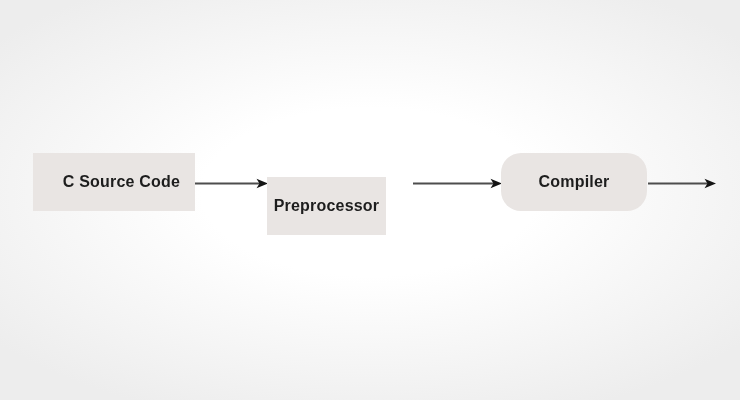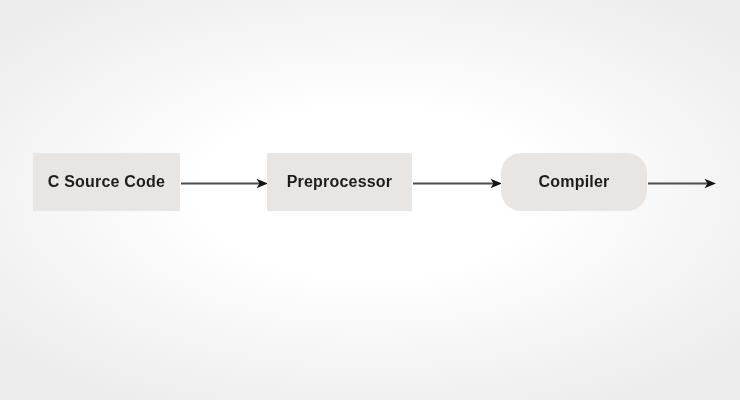--- a/index.html
+++ b/index.html
@@ -26,22 +26,22 @@
     align-items: center;
     justify-content: center;
   }
   .node-label {
     font-size: 16px;
     font-weight: 600;
     letter-spacing: 0.2px;
     color: var(--node-text, #1d1d1d);
     white-space: nowrap;
   }
-  .node-1 { left: 33px;  width: 147px; }
-  .node-2 { left: 267px; width: 145px; }
+  .node-1 { left: 33px;  width: 147px; padding-left: 15px; }
+  .node-2 { left: 267px; width: 119px; margin-top: 24px; }
   .node-3 { left: 501px; width: 146px; border-radius: 20px; }
   .arrow-layer {
     position: absolute;
     left: 0; top: 0;
     width: 740px;
     height: 400px;
     pointer-events: none;
   }
   .arrow-line {
     stroke: var(--arrow-line, #4d4d4d);

